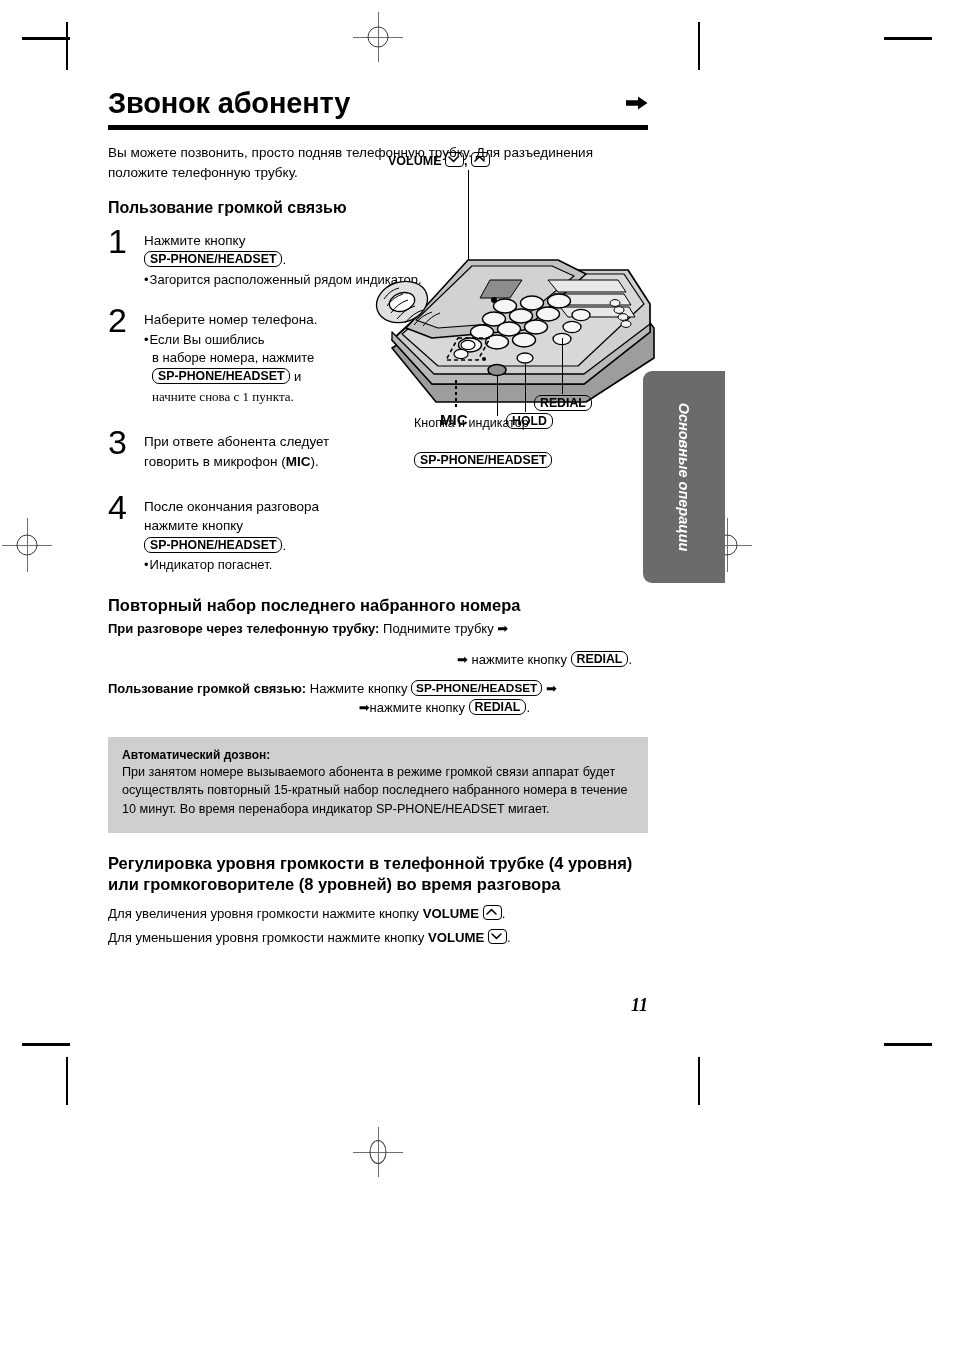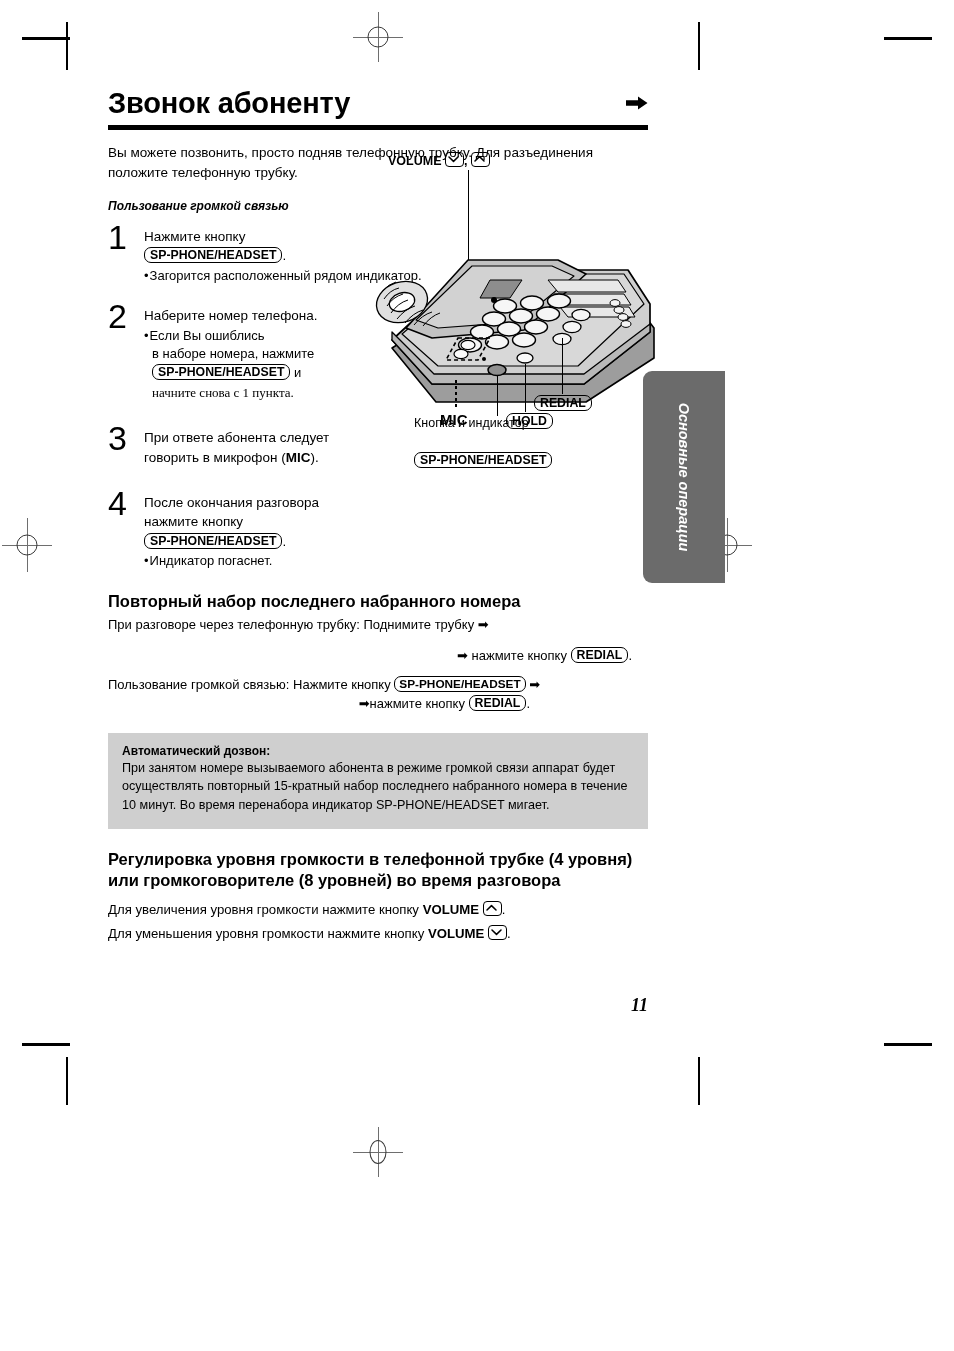--- a/index.html
+++ b/index.html
@@ -20,21 +20,21 @@
   .page{position:absolute;left:108px;top:88px;width:540px;}
 
   
   .title-row{display:flex;align-items:flex-end;justify-content:space-between;}
   .title{font-size:29px;font-weight:bold;letter-spacing:-0.2px;line-height:1.05;}
   .title-arrow{font-size:22px;line-height:1;padding-bottom:4px;}
   .title-rule{height:5px;background:#000;margin-top:7px;}
 
   .intro{font-size:13.5px;line-height:1.42;margin-top:13px;}
 
-  .h2{font-size:12px;font-weight:bold;margin-top:17px;font-style:italic;}
+  .h2{font-size:16px;font-weight:bold;margin-top:17px;}
 
   
   .steps{position:relative;margin-top:6px;}
   .step{display:flex;align-items:flex-start;margin-bottom:2px;}
   .step-num{
     font-size:34px;line-height:0.95;font-weight:400;width:36px;flex:0 0 36px;
     font-family:"Liberation Sans","DejaVu Sans",sans-serif;
     padding-top:2px;
   }
   .step-body{font-size:13.5px;line-height:1.44;padding-top:8px;}
@@ -60,21 +60,21 @@
   
   .illus{position:absolute;left:372px;top:152px;width:300px;height:300px;}
   .callout{position:absolute;font-size:12.5px;font-weight:bold;white-space:nowrap;}
   .leader{position:absolute;background:#000;width:1.4px;}
   .leader-dot{position:absolute;width:2px;
     background:repeating-linear-gradient(to bottom,#000 0 3px,transparent 3px 6px);}
 
   
   .h2b{font-size:16.5px;font-weight:bold;margin-top:21px;}
   .line{font-size:13px;line-height:1.5;margin-top:4px;}
-  .line b{font-weight:normal;}
+  .line b{font-weight:bold;}
   .line.ind1{text-align:right;padding-right:16px;margin-top:12px;}
   .line.ind2{text-align:right;padding-right:118px;margin-top:0;}
 
   
   .note{background:#cfcfcf;margin-top:19px;padding:11px 14px 15px 14px;}
   .note-h{font-size:12px;font-weight:bold;margin-bottom:1px;}
   .note-p{font-size:12.6px;line-height:1.46;}
 
   
   .h2c{font-size:16.5px;font-weight:bold;line-height:1.28;margin-top:20px;}

